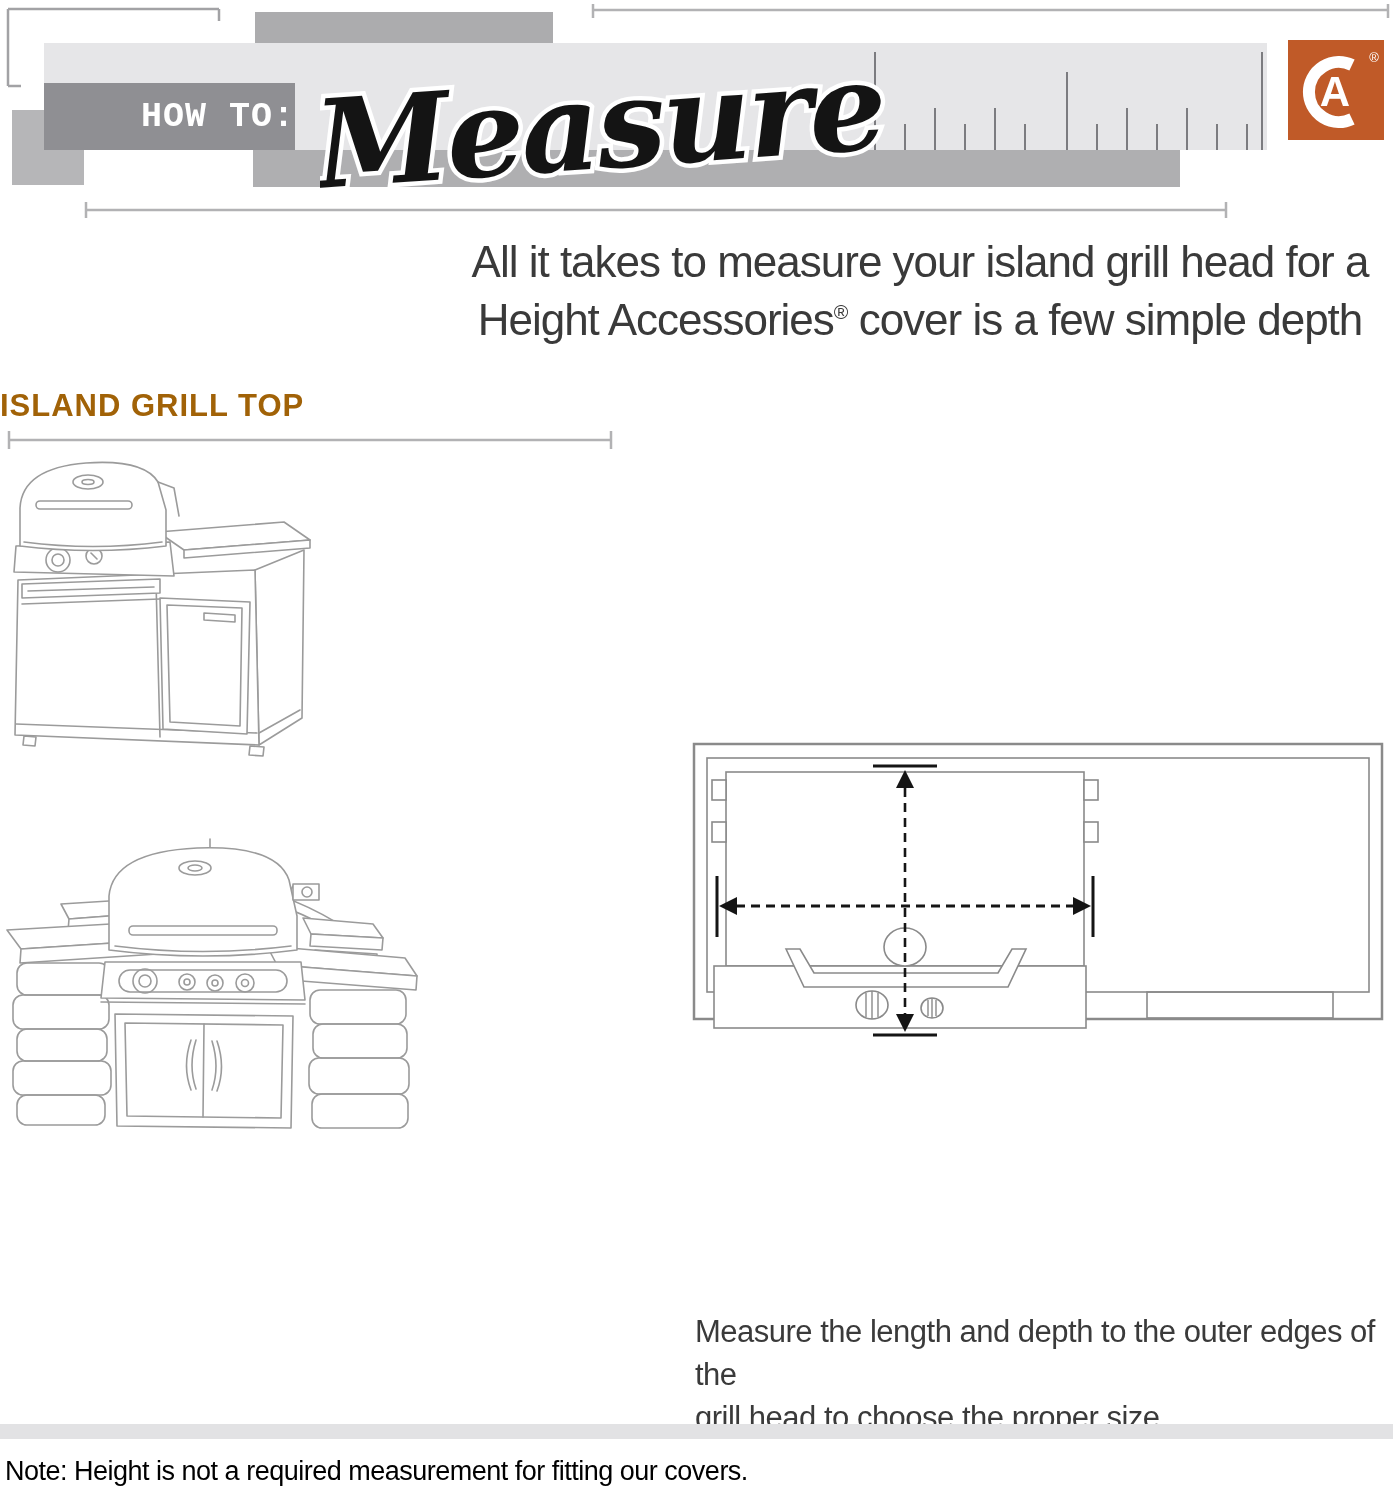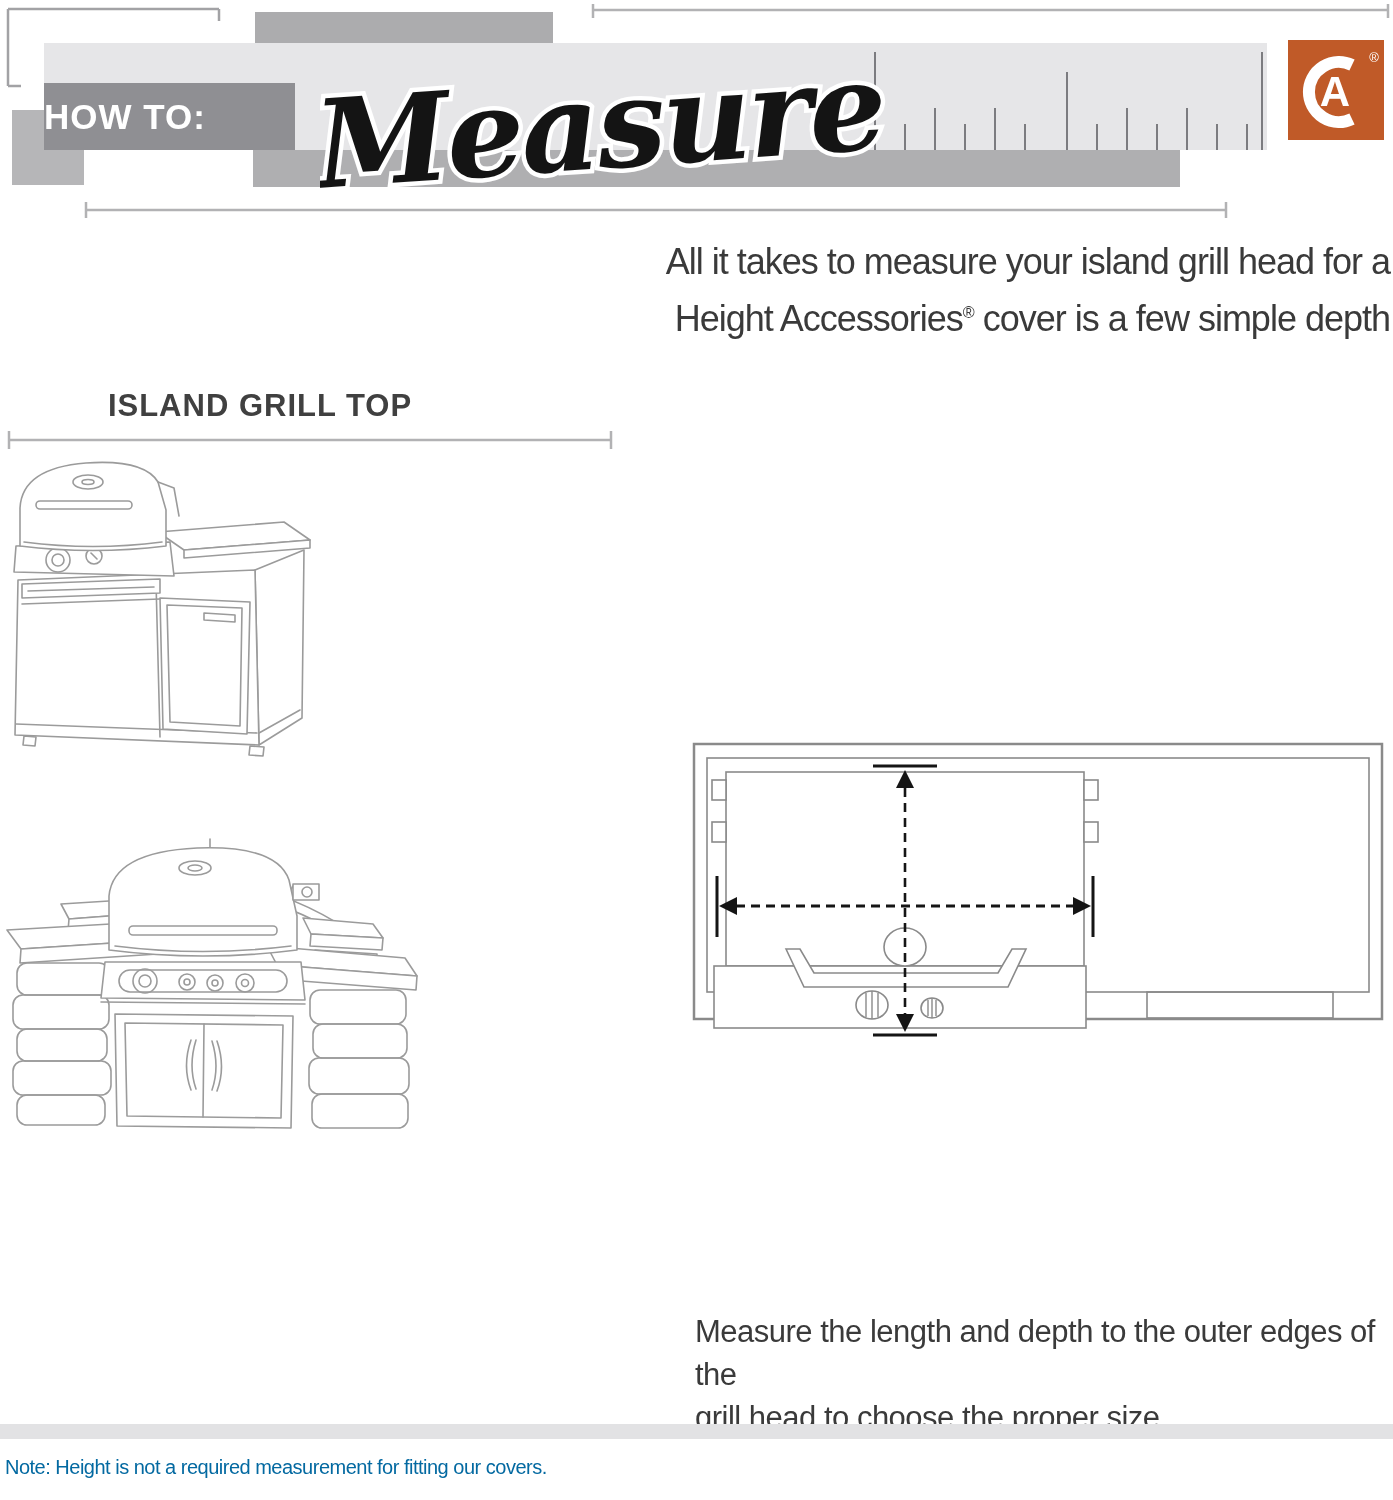--- a/index.html
+++ b/index.html
@@ -6,35 +6,35 @@
   .poster{position:relative;width:1393px;height:1500px;background:#fff;overflow:hidden;
           font-family:"Liberation Sans", sans-serif;}
   .abs{position:absolute;}
 
   
   .band-light{left:44px;top:43px;width:1223px;height:107px;background:var(--band_light,#e6e6e8);}
   .top-rect{left:255px;top:12px;width:298px;height:31px;background:var(--rect_gray,#acacae);}
   .under-band{left:253px;top:150px;width:927px;height:37px;background:var(--band_mid,#afafb1);}
   .left-block{left:12px;top:110px;width:72px;height:75px;background:var(--block_gray,#b6b6b8);}
   .howto-box{left:44px;top:83px;width:251px;height:67px;background:var(--box_gray,#8f8f93);
-             display:flex;align-items:center;justify-content:flex-start;}
+             display:flex;align-items:center;justify-content:flex-end;font-family:Liberation Mono, monospace;}
   .howto-box span{color:#fff;font-weight:bold;font-size:35px;letter-spacing:1px;}
 
   .logo-box{left:1288px;top:40px;width:96px;height:100px;}
 
   
-  .intro{left:450px;top:236px;width:940px;text-align:right;color:var(--body_text,#3a3a3a);
-         font-size:36px;line-height:51px;letter-spacing:-1px;}
+  .intro{left:450px;top:236px;width:940px;text-align:center;color:var(--body_text,#3a3a3a);
+         font-size:44px;line-height:51px;letter-spacing:-1px;}
   .intro sup{font-size:0.45em;vertical-align:super;}
-  .section-label{left:0;top:388px;width:520px;text-align:center;color:#404040;
+  .section-label{left:0;top:388px;width:520px;text-align:left;color:#a16207;
                  font-weight:bold;font-size:31px;letter-spacing:1px;}
   .caption{left:695px;top:1310px;width:700px;color:var(--body_text,#3a3a3a);
            font-size:31px;line-height:43px;letter-spacing:-0.5px;}
   .bottom-bar{left:0;top:1424px;width:1393px;height:15px;background:var(--bottom_bar,#e2e2e4);}
-  .note{left:5px;top:1456px;width:1000px;color:#0369a1;font-size:20px;letter-spacing:-0.5px;}
+  .note{left:5px;top:1456px;width:1000px;color:#000000;font-size:27px;letter-spacing:-0.5px;}
 
   
   .art{stroke:var(--art_stroke,#9b9b9b);fill:none;stroke-width:1.6;stroke-linejoin:round;stroke-linecap:round;}
   .artf{stroke:var(--art_stroke,#9b9b9b);fill:#fff;stroke-width:1.6;stroke-linejoin:round;}
   .dia{stroke:var(--diagram_stroke,#8a8a8a);fill:none;}
   .diaf{stroke:var(--diagram_stroke,#8a8a8a);fill:#fff;}
   .meas{stroke:#151515;fill:none;}
   .measf{fill:#151515;stroke:none;}
   .tick{stroke:#7c7c80;stroke-width:2;}
   .dimline{stroke:var(--rule_gray,#b2b2b4);stroke-width:2.5;fill:none;}

